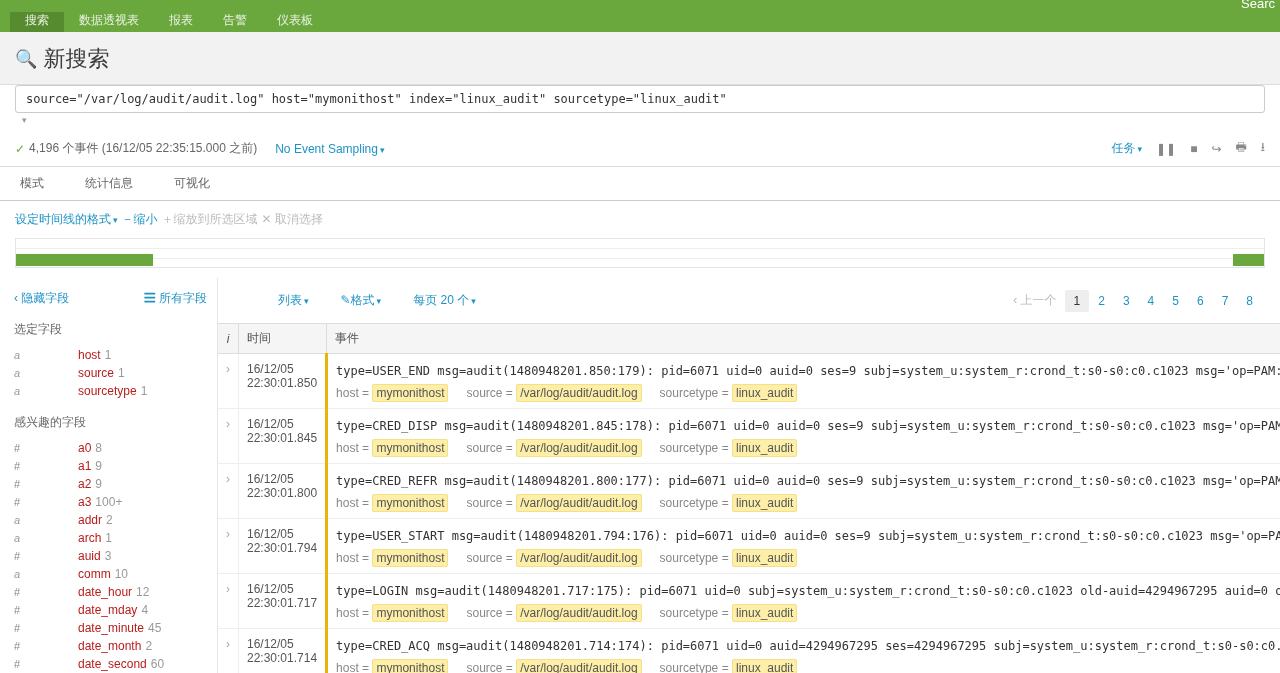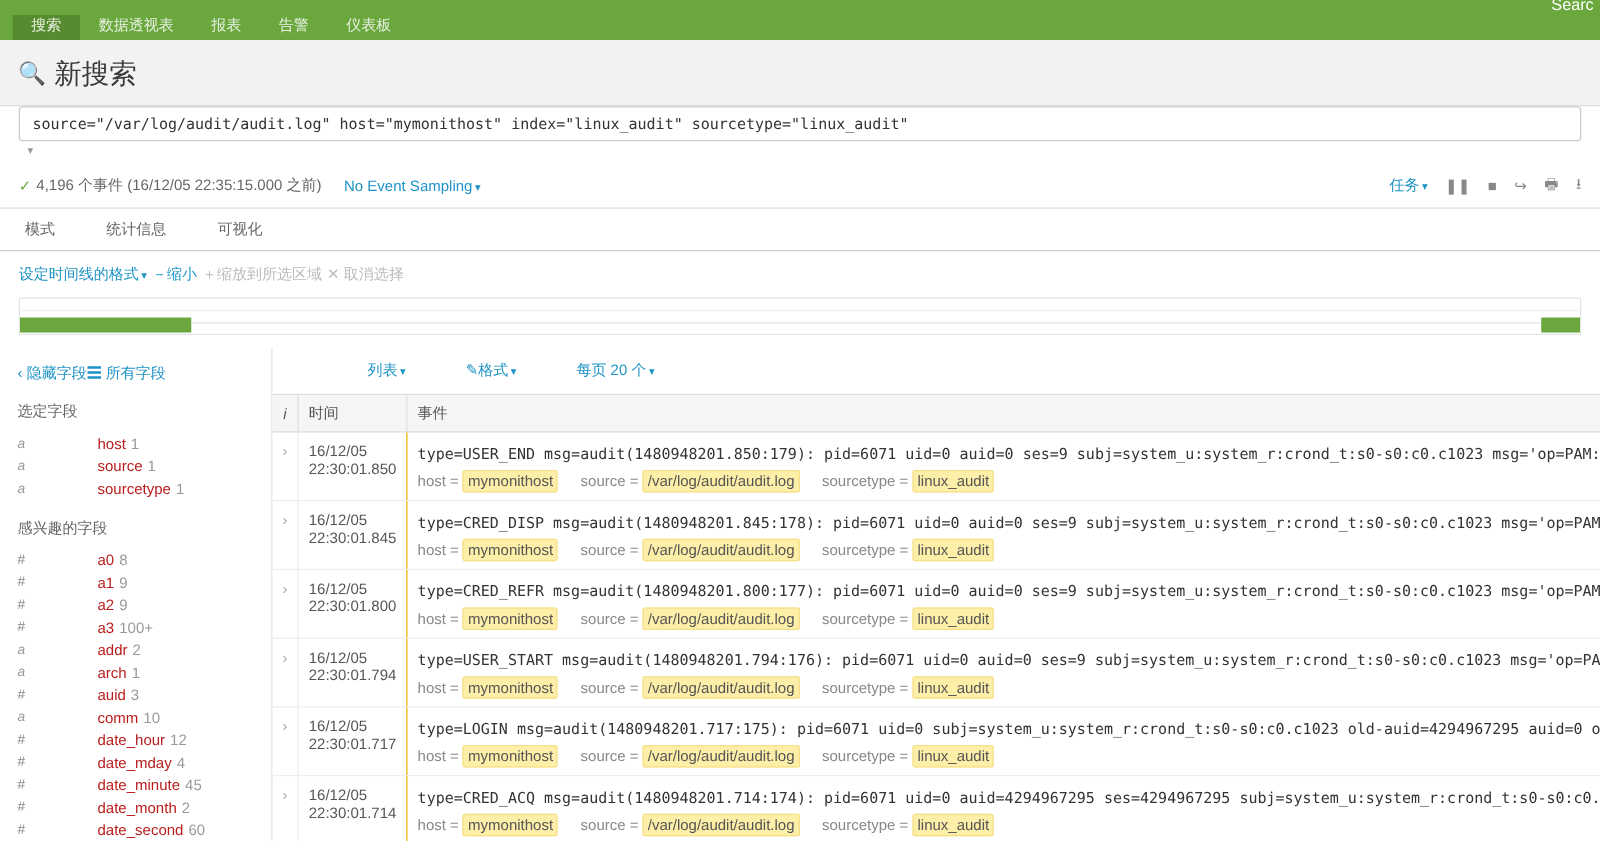--- a/index.html
+++ b/index.html
@@ -164,21 +164,21 @@
     }
     .sidebar {
       width: 218px;
       min-width: 218px;
       padding: 12px 10px 12px 14px;
       font-size: 12px;
       border-right: 1px solid #e5e5e5;
     }
     .sidebar-top {
       display: flex;
-      justify-content: flex-start;
+      justify-content: space-between;
       margin-bottom: 14px;
       color: #1e93c6;
       font-size: 12px;
     }
     .sidebar-top a { cursor: pointer; }
     .field-section-title {
       color: #666;
       margin: 8px 0;
       font-size: 12px;
     }
@@ -204,21 +204,21 @@
       color: #999;
     }
     .main {
       flex: 1;
       overflow: hidden;
     }
     .results-controls {
       display: flex;
       align-items: center;
       padding: 10px 18px;
-      gap: 48px;
+      gap: 32px;
       font-size: 12px;
     }
     .results-controls a {
       color: #1e93c6;
       cursor: pointer;
     }
     .pagination {
       margin-left: auto;
       display: flex;
       align-items: center;
@@ -276,21 +276,21 @@
     }
     .event-row .col-expand {
       color: #aaa;
       cursor: pointer;
       text-align: center;
       border-right: 1px solid #eee;
     }
     .event-row .col-time {
       color: #555;
       white-space: nowrap;
-      border-right: 1px solid #eab308;
+      border-right: 3px solid #eab308;
     }
     .event-text {
       font-family: "Monaco", "Consolas", monospace;
       color: #333;
       white-space: nowrap;
       overflow: hidden;
       line-height: 1.5;
     }
     .event-meta {
       margin-top: 6px;
@@ -455,20 +455,24 @@
         </div>
       </div>
   </div>
 
   <div class="main">
     <div class="results-controls">
       <span style="width:10px"></span>
       <a><span>列表</span><span class="chevron">▾</span></a>
       <a>✎<span>格式</span><span class="chevron">▾</span></a>
       <a><span>每页 20 个</span><span class="chevron">▾</span></a>
+      <div class="pagination">
+        <span class="prev">‹ <span>上一个</span></span>
+        <span id="pages"><span class="page active">1</span><span class="page">2</span><span class="page">3</span><span class="page">4</span><span class="page">5</span><span class="page">6</span><span class="page">7</span><span class="page">8</span></span>
+      </div>
     </div>
 
     <table class="events-table">
       <thead>
         <tr>
           <th class="col-i">i</th>
           <th class="col-time">时间</th>
           <th class="col-event">事件</th>
         </tr>
       </thead>

